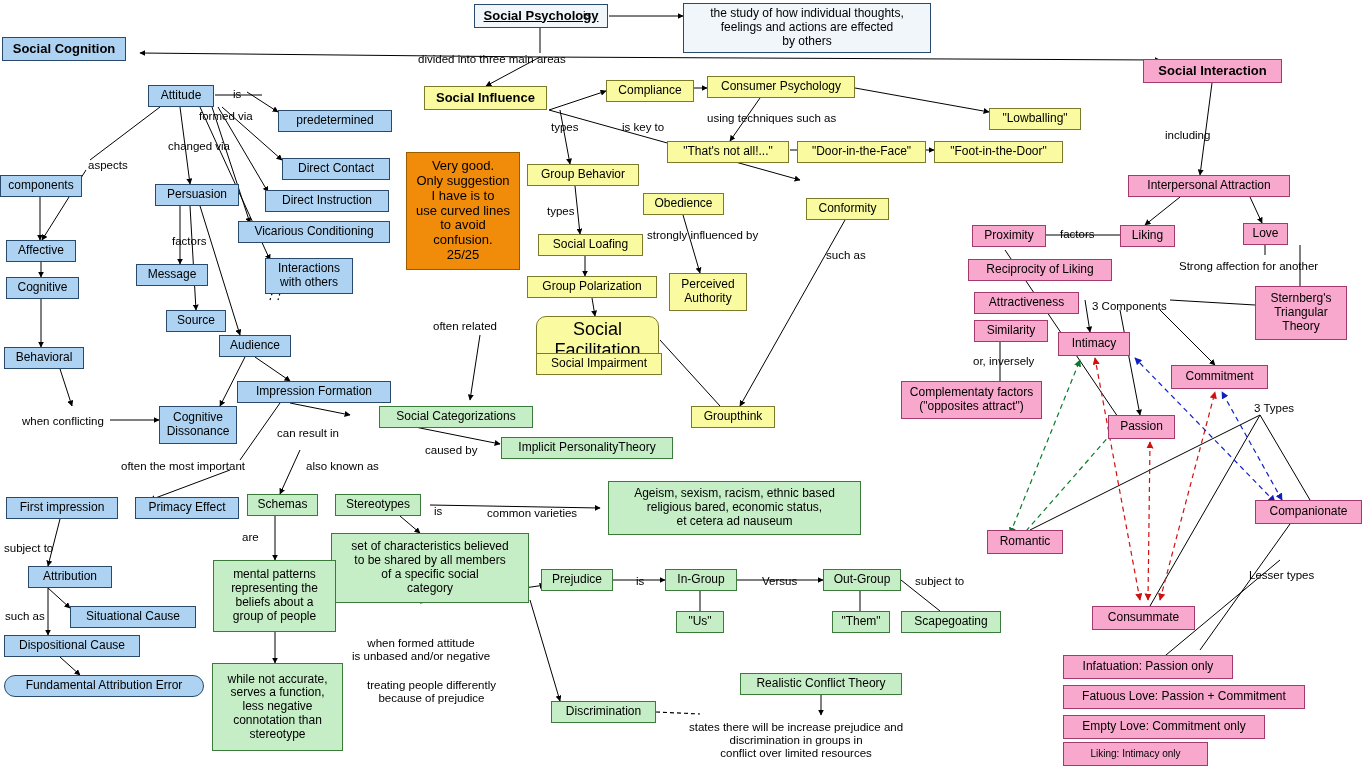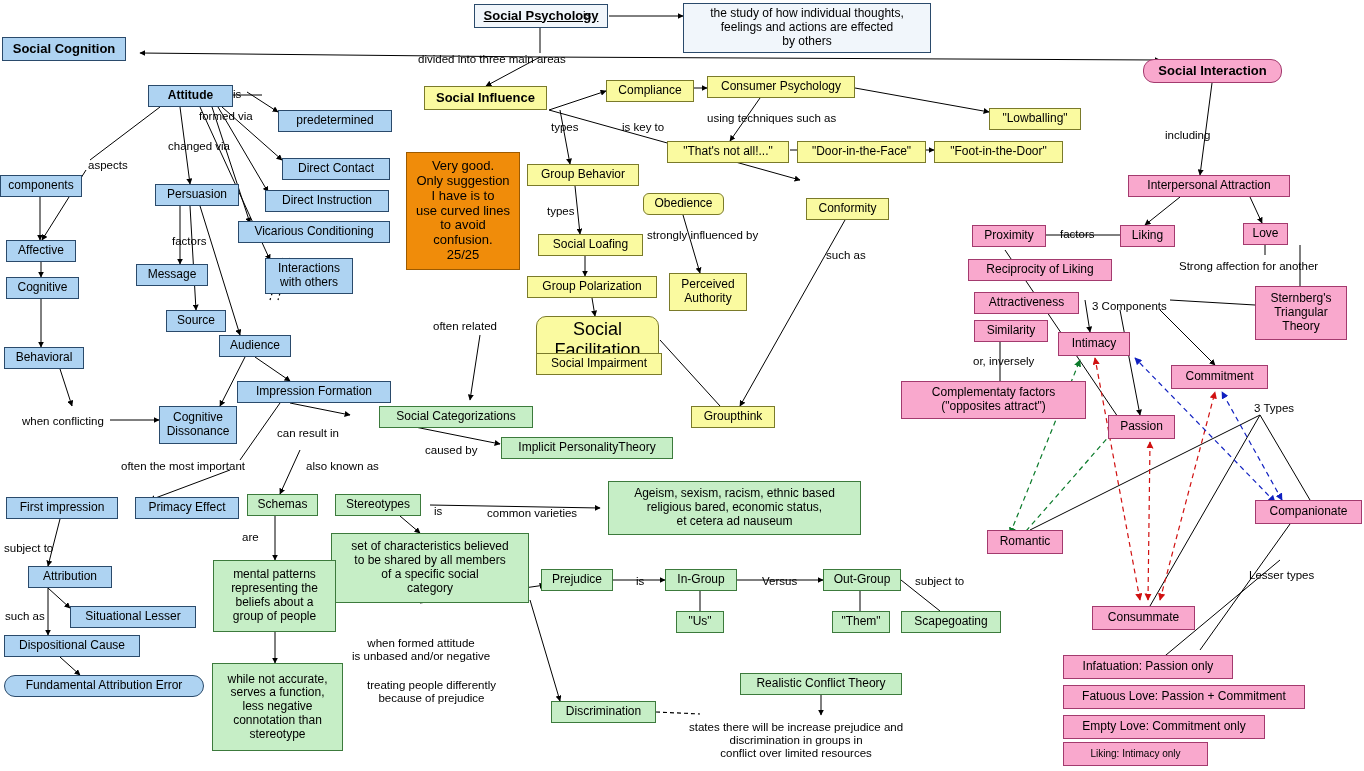--- a/index.html
+++ b/index.html
@@ -165,60 +165,60 @@
     </g>
   </svg>
 
   <div id="nodes-layer">
       <div class="node white bold underline" style="left: 474px; top: 4px; width: 134px; min-height: 24px; font-size: 13px;">Social Psychology</div>
       <div class="node white" style="left: 683px; top: 3px; width: 248px; min-height: 50px; font-size: 12px;">the study of how individual thoughts,
 feelings and actions are effected
 by others</div>
       <div class="node blue bold" style="left: 2px; top: 37px; width: 124px; min-height: 24px; font-size: 13px;">Social Cognition</div>
       <div class="node yellow bold" style="left: 424px; top: 86px; width: 123px; min-height: 24px; font-size: 13px;">Social Influence</div>
-      <div class="node pink bold" style="left: 1143px; top: 59px; width: 139px; min-height: 24px; font-size: 13px; border-radius: 11px;">Social Interaction</div>
-      <div class="node blue" style="left: 148px; top: 85px; width: 85px; min-height: 22px; font-size: 12px; font-weight: bold;">Attitude</div>
+      <div class="node pink bold" style="left: 1143px; top: 59px; width: 139px; min-height: 24px; font-size: 13px;">Social Interaction</div>
+      <div class="node blue" style="left: 148px; top: 85px; width: 66px; min-height: 22px; font-size: 12px;">Attitude</div>
       <div class="node blue" style="left: 278px; top: 110px; width: 114px; min-height: 22px; font-size: 12px;">predetermined</div>
       <div class="node blue" style="left: 282px; top: 158px; width: 108px; min-height: 22px; font-size: 12px;">Direct Contact</div>
       <div class="node blue" style="left: 265px; top: 190px; width: 124px; min-height: 22px; font-size: 12px;">Direct Instruction</div>
       <div class="node blue" style="left: 238px; top: 221px; width: 152px; min-height: 22px; font-size: 12px;">Vicarious Conditioning</div>
       <div class="node blue" style="left: 265px; top: 258px; width: 88px; min-height: 36px; font-size: 12px;">Interactions
 with others</div>
       <div class="node blue" style="left: 155px; top: 184px; width: 84px; min-height: 22px; font-size: 12px;">Persuasion</div>
       <div class="node blue" style="left: 136px; top: 264px; width: 72px; min-height: 22px; font-size: 12px;">Message</div>
       <div class="node blue" style="left: 166px; top: 310px; width: 60px; min-height: 22px; font-size: 12px;">Source</div>
       <div class="node blue" style="left: 219px; top: 335px; width: 72px; min-height: 22px; font-size: 12px;">Audience</div>
       <div class="node blue" style="left: 0px; top: 175px; width: 82px; min-height: 22px; font-size: 12px;">components</div>
       <div class="node blue" style="left: 6px; top: 240px; width: 70px; min-height: 22px; font-size: 12px;">Affective</div>
       <div class="node blue" style="left: 6px; top: 277px; width: 73px; min-height: 22px; font-size: 12px;">Cognitive</div>
       <div class="node blue" style="left: 4px; top: 347px; width: 80px; min-height: 22px; font-size: 12px;">Behavioral</div>
       <div class="node blue" style="left: 159px; top: 406px; width: 78px; min-height: 38px; font-size: 12px;">Cognitive
 Dissonance</div>
       <div class="node blue" style="left: 237px; top: 381px; width: 154px; min-height: 22px; font-size: 12px;">Impression Formation</div>
       <div class="node blue" style="left: 6px; top: 497px; width: 112px; min-height: 22px; font-size: 12px;">First impression</div>
       <div class="node blue" style="left: 135px; top: 497px; width: 104px; min-height: 22px; font-size: 12px;">Primacy Effect</div>
       <div class="node blue" style="left: 28px; top: 566px; width: 84px; min-height: 22px; font-size: 12px;">Attribution</div>
-      <div class="node blue" style="left: 70px; top: 606px; width: 126px; min-height: 22px; font-size: 12px;">Situational Lesser</div>
+      <div class="node blue" style="left: 70px; top: 606px; width: 126px; min-height: 22px; font-size: 12px;">Situational Cause</div>
       <div class="node blue" style="left: 4px; top: 635px; width: 136px; min-height: 22px; font-size: 12px;">Dispositional Cause</div>
       <div class="node blue" style="left: 4px; top: 675px; width: 200px; min-height: 22px; font-size: 12px; border-radius: 11px;">Fundamental Attribution Error</div>
       <div class="node orange" style="left: 406px; top: 152px; width: 114px; min-height: 118px; font-size: 13px;">Very good.
 Only suggestion
 I have is to
 use curved lines
 to avoid
 confusion.
 25/25</div>
       <div class="node yellow" style="left: 606px; top: 80px; width: 88px; min-height: 22px; font-size: 12px;">Compliance</div>
       <div class="node yellow" style="left: 707px; top: 76px; width: 148px; min-height: 22px; font-size: 12px;">Consumer Psychology</div>
       <div class="node yellow" style="left: 989px; top: 108px; width: 92px; min-height: 22px; font-size: 12px;">"Lowballing"</div>
       <div class="node yellow" style="left: 667px; top: 141px; width: 122px; min-height: 22px; font-size: 12px;">"That's not all!..."</div>
       <div class="node yellow" style="left: 797px; top: 141px; width: 129px; min-height: 22px; font-size: 12px;">"Door-in-the-Face"</div>
       <div class="node yellow" style="left: 934px; top: 141px; width: 129px; min-height: 22px; font-size: 12px;">"Foot-in-the-Door"</div>
       <div class="node yellow" style="left: 527px; top: 164px; width: 112px; min-height: 22px; font-size: 12px;">Group Behavior</div>
-      <div class="node yellow" style="left: 643px; top: 193px; width: 81px; min-height: 22px; font-size: 12px; border-radius: 6px;">Obedience</div>
+      <div class="node yellow" style="left: 643px; top: 193px; width: 81px; min-height: 22px; font-size: 12px;">Obedience</div>
       <div class="node yellow" style="left: 806px; top: 198px; width: 83px; min-height: 22px; font-size: 12px;">Conformity</div>
       <div class="node yellow" style="left: 538px; top: 234px; width: 105px; min-height: 22px; font-size: 12px;">Social Loafing</div>
       <div class="node yellow" style="left: 527px; top: 276px; width: 130px; min-height: 22px; font-size: 12px;">Group Polarization</div>
       <div class="node yellow" style="left: 536px; top: 316px; width: 123px; min-height: 22px; font-size: 18px; border-radius: 10px;">Social Facilitation</div>
       <div class="node yellow" style="left: 536px; top: 353px; width: 126px; min-height: 22px; font-size: 12px;">Social Impairment</div>
       <div class="node yellow" style="left: 669px; top: 273px; width: 78px; min-height: 38px; font-size: 12px;">Perceived
 Authority</div>
       <div class="node yellow" style="left: 691px; top: 406px; width: 84px; min-height: 22px; font-size: 12px;">Groupthink</div>
       <div class="node green" style="left: 379px; top: 406px; width: 154px; min-height: 22px; font-size: 12px;">Social Categorizations</div>
       <div class="node green" style="left: 501px; top: 437px; width: 172px; min-height: 22px; font-size: 12px;">Implicit PersonalityTheory</div>
@@ -248,21 +248,21 @@
       <div class="node green" style="left: 901px; top: 611px; width: 100px; min-height: 22px; font-size: 12px;">Scapegoating</div>
       <div class="node green" style="left: 551px; top: 701px; width: 105px; min-height: 22px; font-size: 12px;">Discrimination</div>
       <div class="node green" style="left: 740px; top: 673px; width: 162px; min-height: 22px; font-size: 12px;">Realistic Conflict Theory</div>
       <div class="node pink" style="left: 1128px; top: 175px; width: 162px; min-height: 22px; font-size: 12px;">Interpersonal Attraction</div>
       <div class="node pink" style="left: 972px; top: 225px; width: 74px; min-height: 22px; font-size: 12px;">Proximity</div>
       <div class="node pink" style="left: 1120px; top: 225px; width: 55px; min-height: 22px; font-size: 12px;">Liking</div>
       <div class="node pink" style="left: 1243px; top: 223px; width: 45px; min-height: 22px; font-size: 12px;">Love</div>
       <div class="node pink" style="left: 968px; top: 259px; width: 144px; min-height: 22px; font-size: 12px;">Reciprocity of Liking</div>
       <div class="node pink" style="left: 974px; top: 292px; width: 105px; min-height: 22px; font-size: 12px;">Attractiveness</div>
       <div class="node pink" style="left: 974px; top: 320px; width: 74px; min-height: 22px; font-size: 12px;">Similarity</div>
-      <div class="node pink" style="left: 901px; top: 381px; width: 185px; min-height: 38px; font-size: 12px;">Complementaty factors
+      <div class="node pink" style="left: 901px; top: 381px; width: 141px; min-height: 38px; font-size: 12px;">Complementaty factors
 ("opposites attract")</div>
       <div class="node pink" style="left: 1255px; top: 286px; width: 92px; min-height: 54px; font-size: 12px;">Sternberg's
 Triangular
 Theory</div>
       <div class="node pink" style="left: 1058px; top: 332px; width: 72px; min-height: 24px; font-size: 12px;">Intimacy</div>
       <div class="node pink" style="left: 1171px; top: 365px; width: 97px; min-height: 24px; font-size: 12px;">Commitment</div>
       <div class="node pink" style="left: 1108px; top: 415px; width: 67px; min-height: 24px; font-size: 12px;">Passion</div>
       <div class="node pink" style="left: 987px; top: 530px; width: 76px; min-height: 24px; font-size: 12px;">Romantic</div>
       <div class="node pink" style="left: 1255px; top: 500px; width: 107px; min-height: 24px; font-size: 12px;">Companionate</div>
       <div class="node pink" style="left: 1092px; top: 606px; width: 103px; min-height: 24px; font-size: 12px;">Consummate</div>

